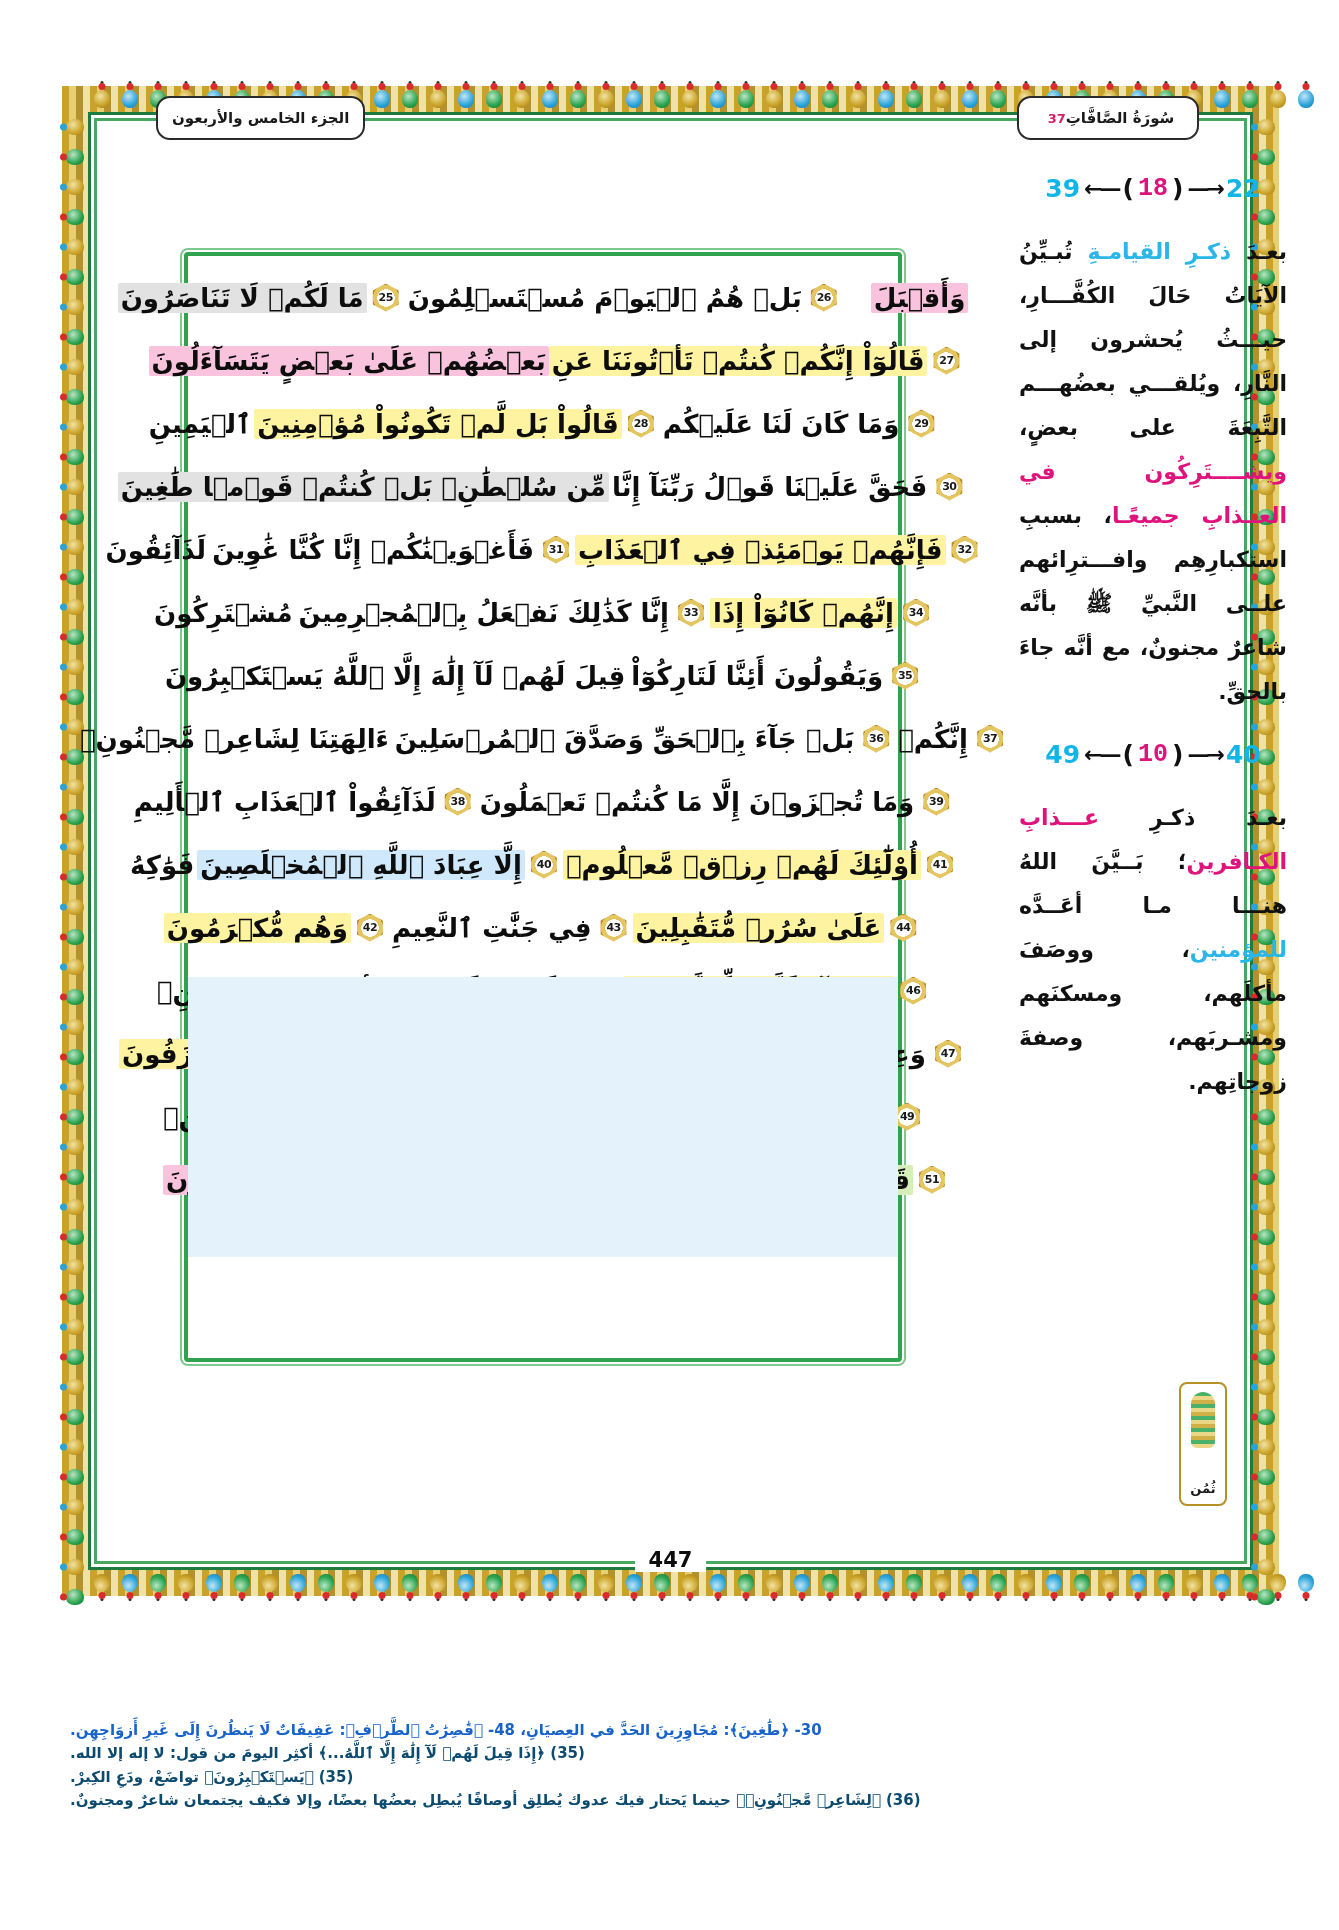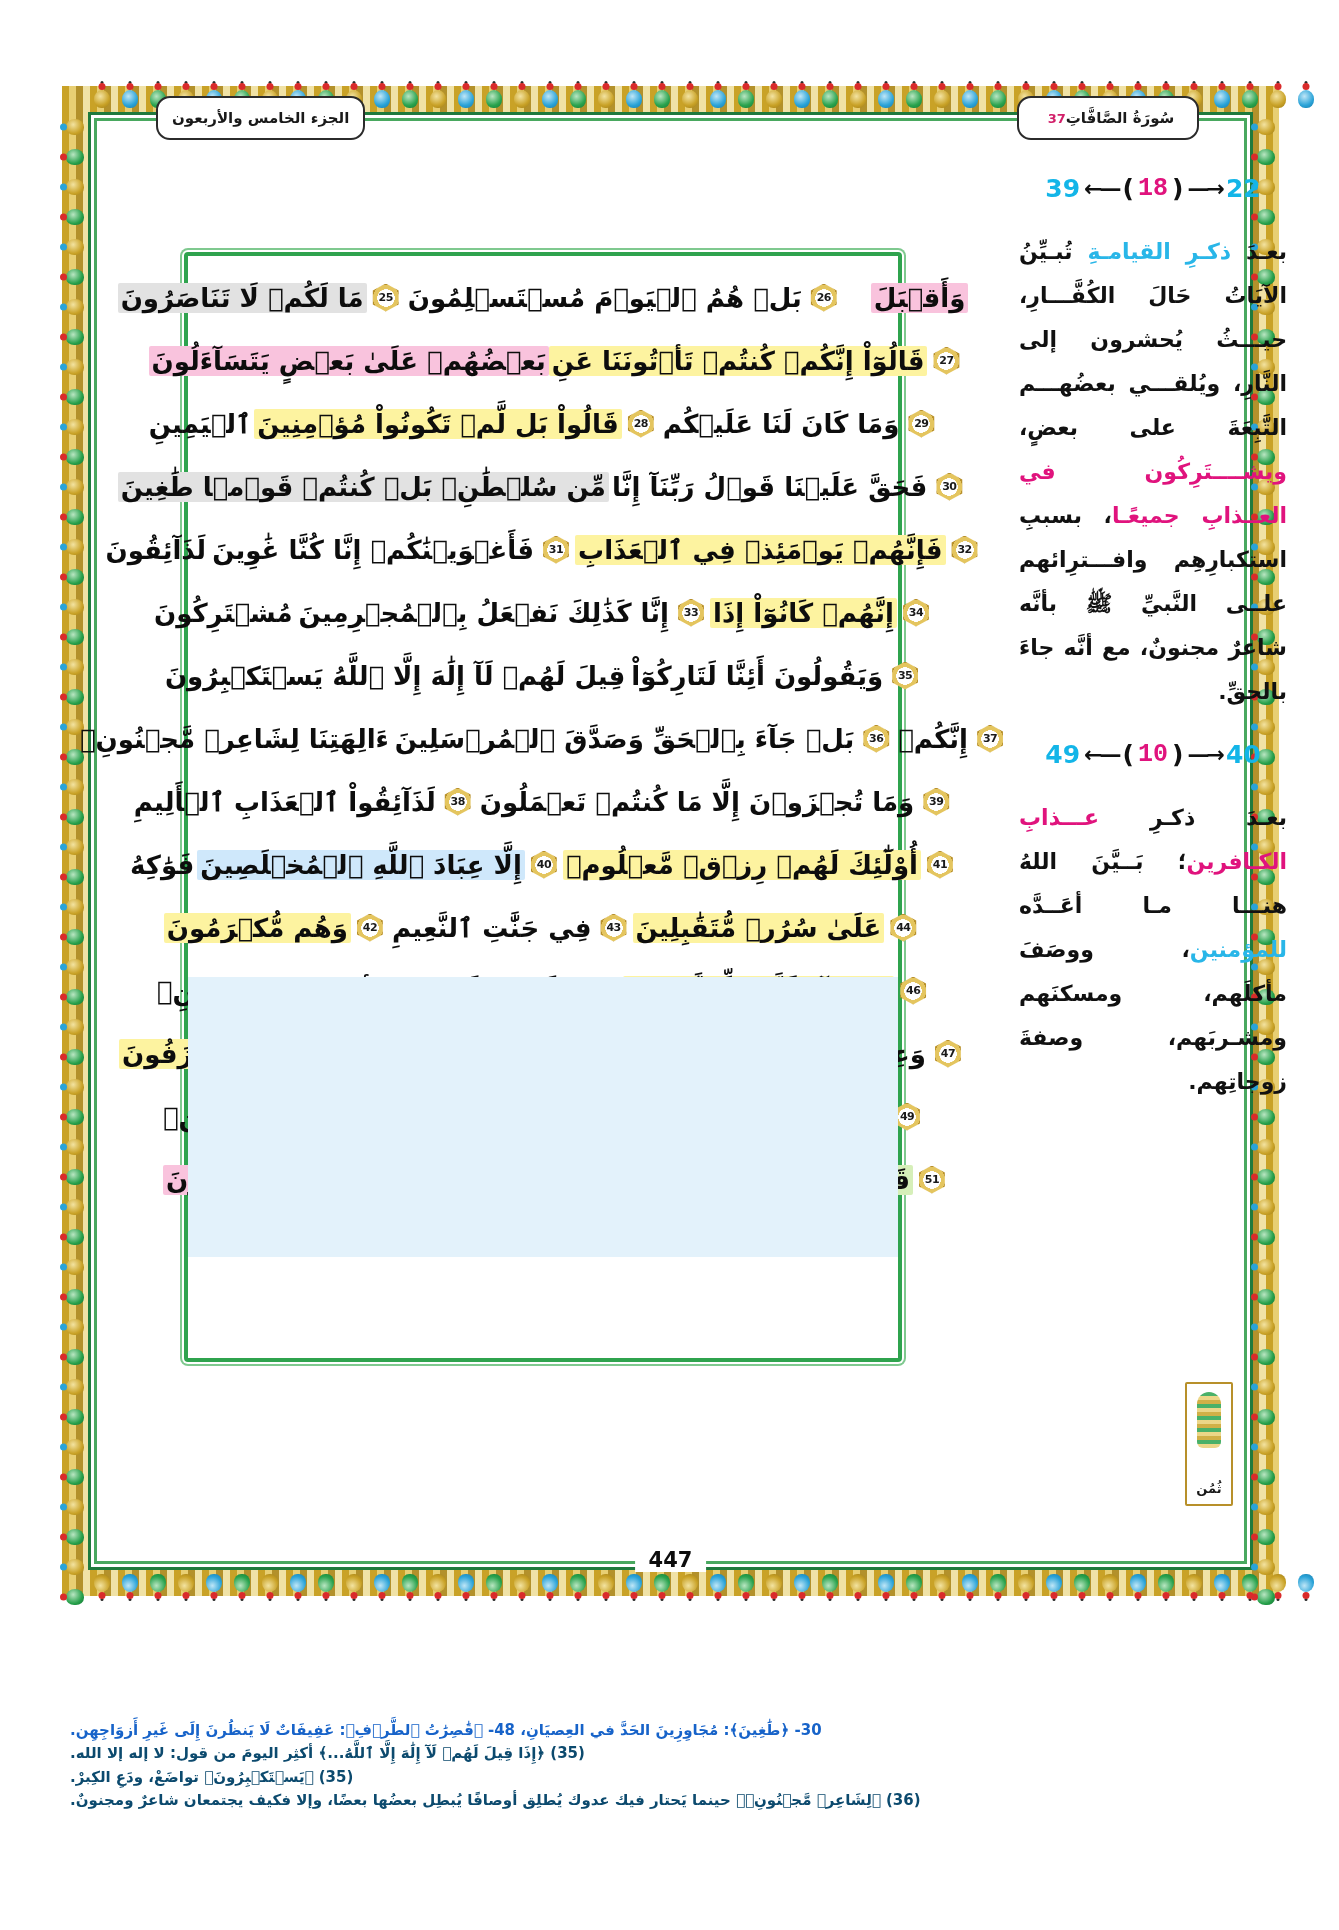--- a/index.html
+++ b/index.html
@@ -114,22 +114,22 @@
     width:30px;height:28px;margin:0 4px;flex:0 0 auto;position:relative;
     font-size:11px;font-weight:bold;color:#1a1a1a;
     background:
       radial-gradient(circle at 50% 50%, #ffffff 0 42%, #e4c55f 43% 63%, #b8902a 64% 80%, #8e6c16 81% 100%);
     clip-path:polygon(50% 0%,93% 25%,93% 75%,50% 100%,7% 75%,7% 25%);
     font-family:"DejaVu Sans",sans-serif;
   }
 
   
   .thumn{
-    position:absolute;right:20px;bottom:64px;width:44px;height:112px;z-index:20;
-    border:2px solid #b8902a;border-radius:2px;background:#fff;
+    position:absolute;right:26px;bottom:64px;width:44px;height:112px;z-index:20;
+    border:2px solid #b8902a;border-radius:8px;background:#fff;
     display:flex;align-items:flex-end;justify-content:center;padding-bottom:8px;
   }
   .thumn .glyph{font-size:13px;font-weight:bold;color:#1a1a1a;}
   .thumn .deco{position:absolute;top:8px;left:50%;transform:translateX(-50%);
     width:24px;height:56px;border-radius:12px 12px 6px 6px;
     background:repeating-linear-gradient(0deg,#e8cf73 0 4px,#2aa34e 4px 8px,#c9a227 8px 12px);
     opacity:.85;}
 
   
   .page-num{

